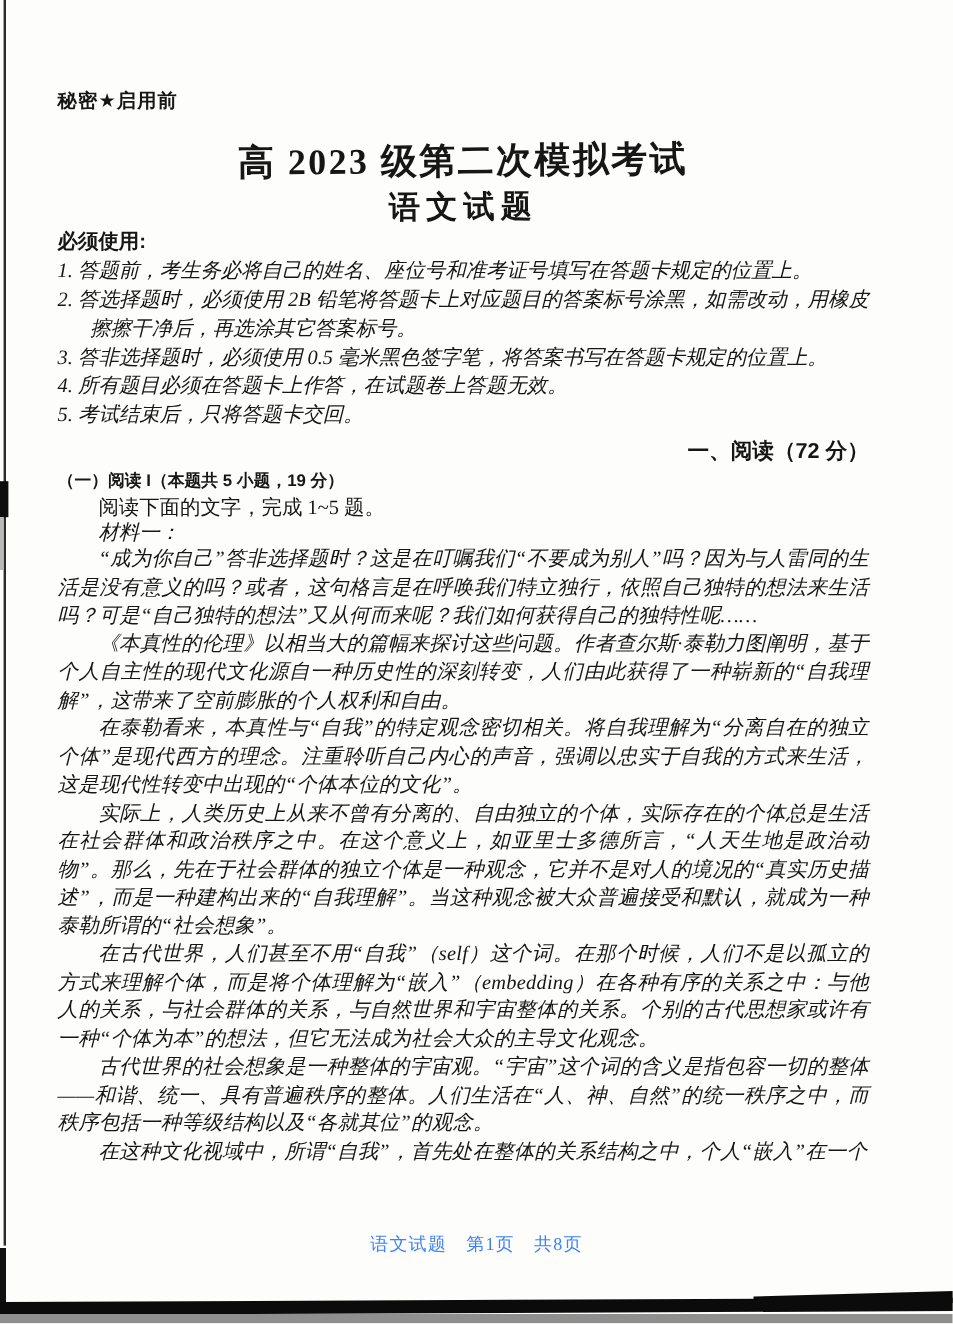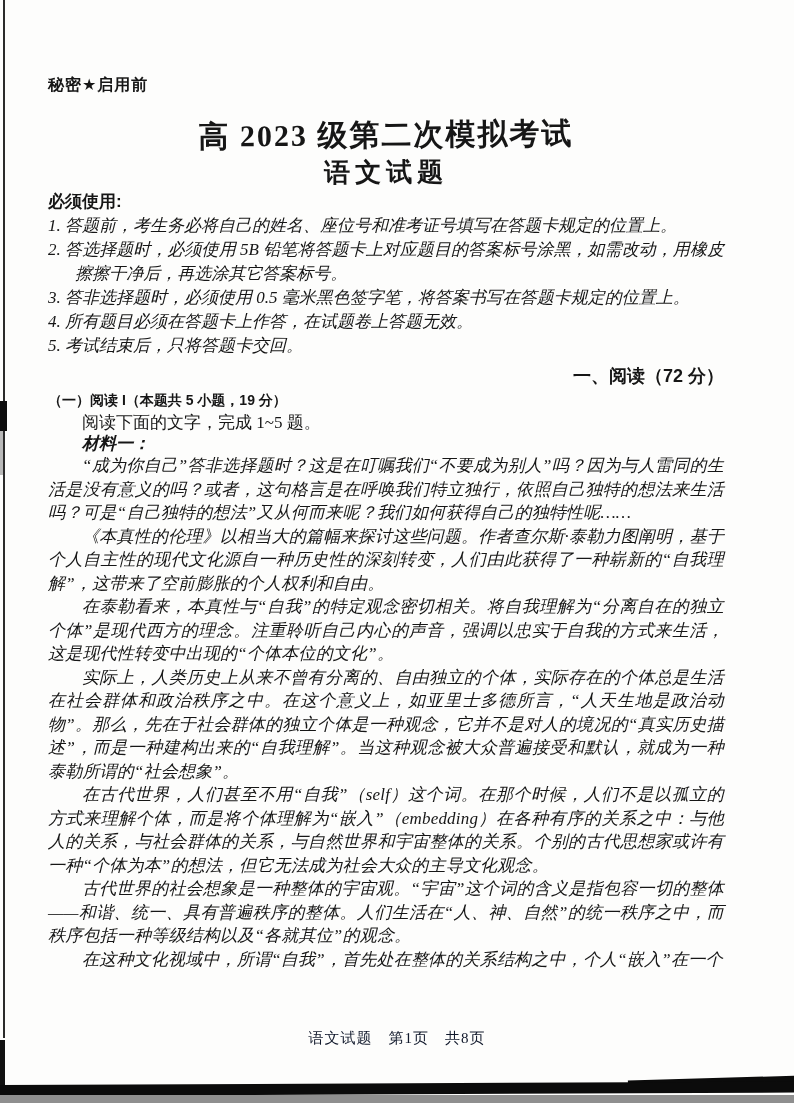--- a/index.html
+++ b/index.html
@@ -42,29 +42,29 @@
   .section-heading {
     margin-top:6px;
     font-family:"Liberation Sans","DejaVu Sans",sans-serif;
     font-weight:bold; font-size:18px; line-height:24px;text-align:right;
   }
   .subsection-heading {
     font-family:"Liberation Sans","DejaVu Sans",sans-serif;
     font-weight:bold; font-size:14px; line-height:24px;
   }
   .reading-instruction { font-size:17px; line-height:22px; text-indent:2em; }
-  .material-label { font-size:17px; line-height:20px; text-indent:2em; font-weight:bold; }
+  .material-label { font-size:17px; line-height:20px; text-indent:2em; font-weight:normal; }
   .passage p {
     margin:0; font-size:17px; line-height:23.5px;
     text-indent:2em; text-align:justify; letter-spacing:0.2px;
   }
   .page-footer {
     position:absolute; left:0; top:1028px; width:794px;
     text-align:center; font-size:15px; line-height:20px; letter-spacing:1px;
-    color:#0f172a;
+    color:#3b82f6;
   }
 </style>
 </head>
 <body>
 
 <div class="scan-page">
 
   <div class="left-line"></div>
   <div class="left-tab"></div>
   <div class="left-tab-shadow"></div>
@@ -80,21 +80,21 @@
     <div class="title-block">
       <div class="exam-title">高 2023 级第二次模拟考试</div>
       <div class="exam-subtitle">语文试题</div>
     </div>
 
 
     <div class="notes-heading">必须使用:</div>
 
     <div class="notes">
       <div class="note-item kai">1. 答题前，考生务必将自己的姓名、座位号和准考证号填写在答题卡规定的位置上。</div>
-      <div class="note-item kai">2. 答选择题时，必须使用 5B 铅笔将答题卡上对应题目的答案标号涂黑，如需改动，用橡皮擦擦干净后，再选涂其它答案标号。</div>
+      <div class="note-item kai">2. 答选择题时，必须使用 2B 铅笔将答题卡上对应题目的答案标号涂黑，如需改动，用橡皮擦擦干净后，再选涂其它答案标号。</div>
       <div class="note-item kai">3. 答非选择题时，必须使用 0.5 毫米黑色签字笔，将答案书写在答题卡规定的位置上。</div>
       <div class="note-item kai">4. 所有题目必须在答题卡上作答，在试题卷上答题无效。</div>
       <div class="note-item kai">5. 考试结束后，只将答题卡交回。</div>
     </div>
 
     <div class="section-heading">一、阅读（72 分）</div>
 
     <div class="subsection-heading">（一）阅读 I（本题共 5 小题，19 分）</div>
 
     <div class="reading-instruction">阅读下面的文字，完成 1~5 题。</div>

